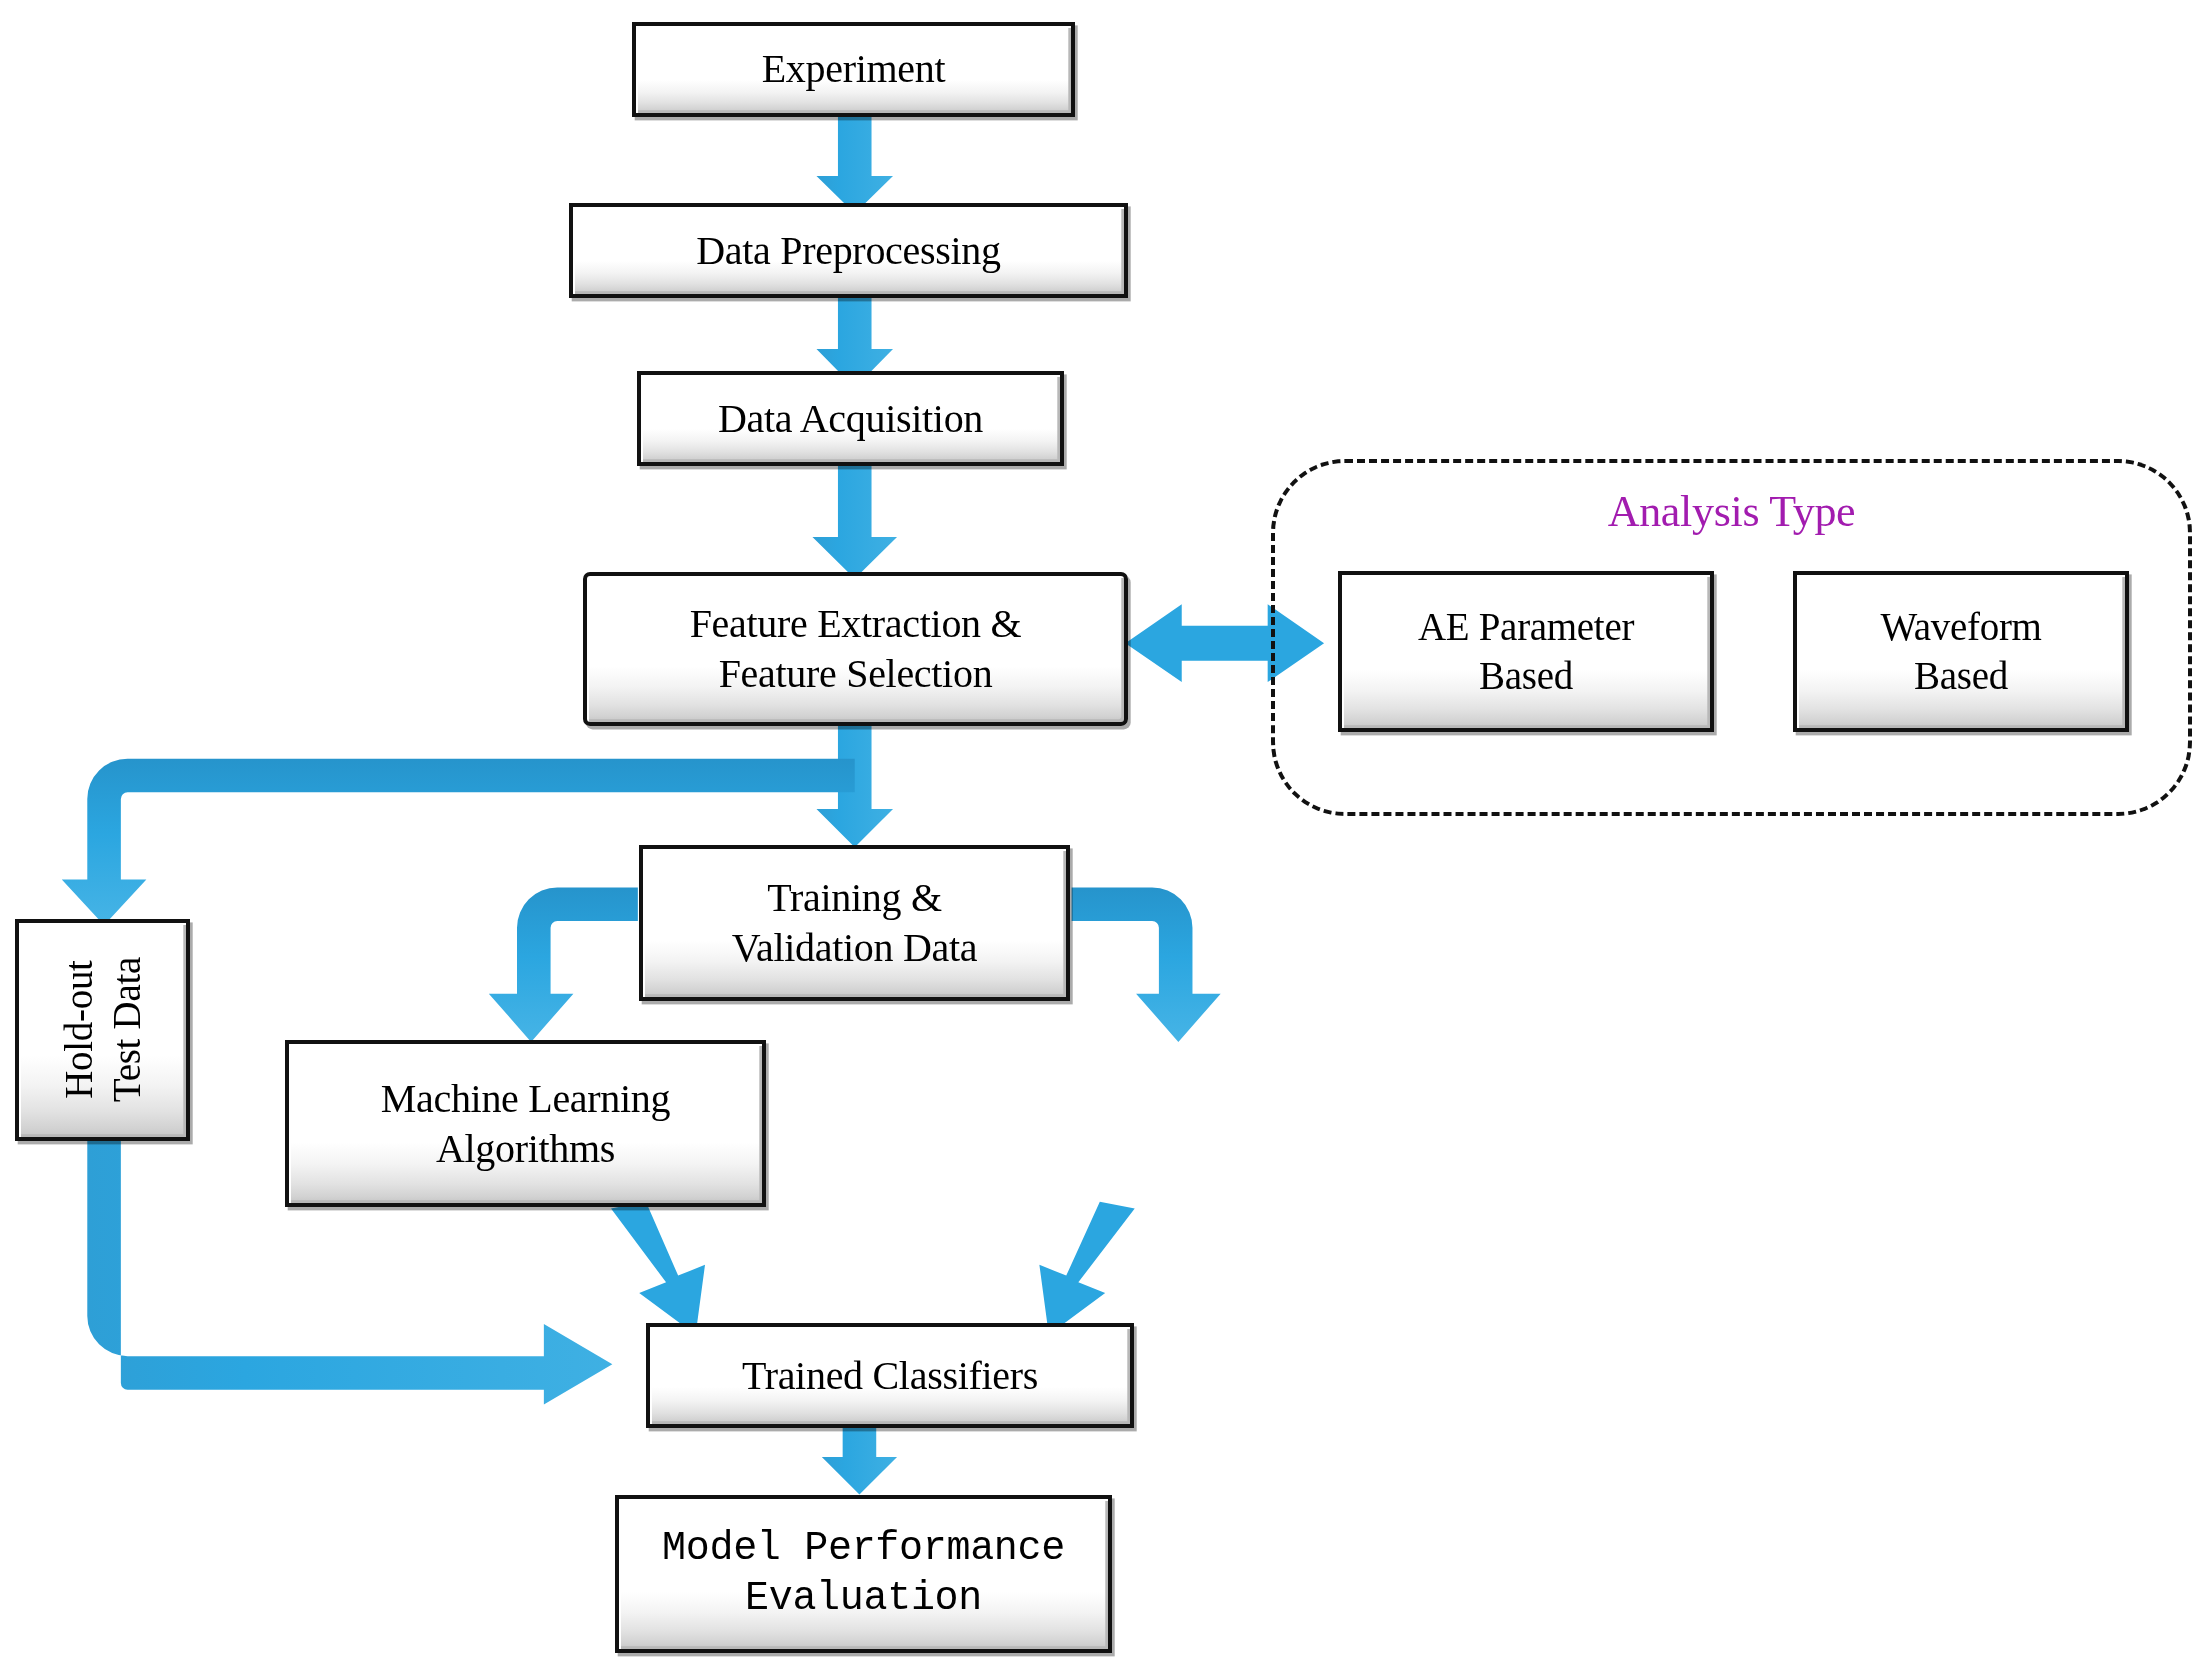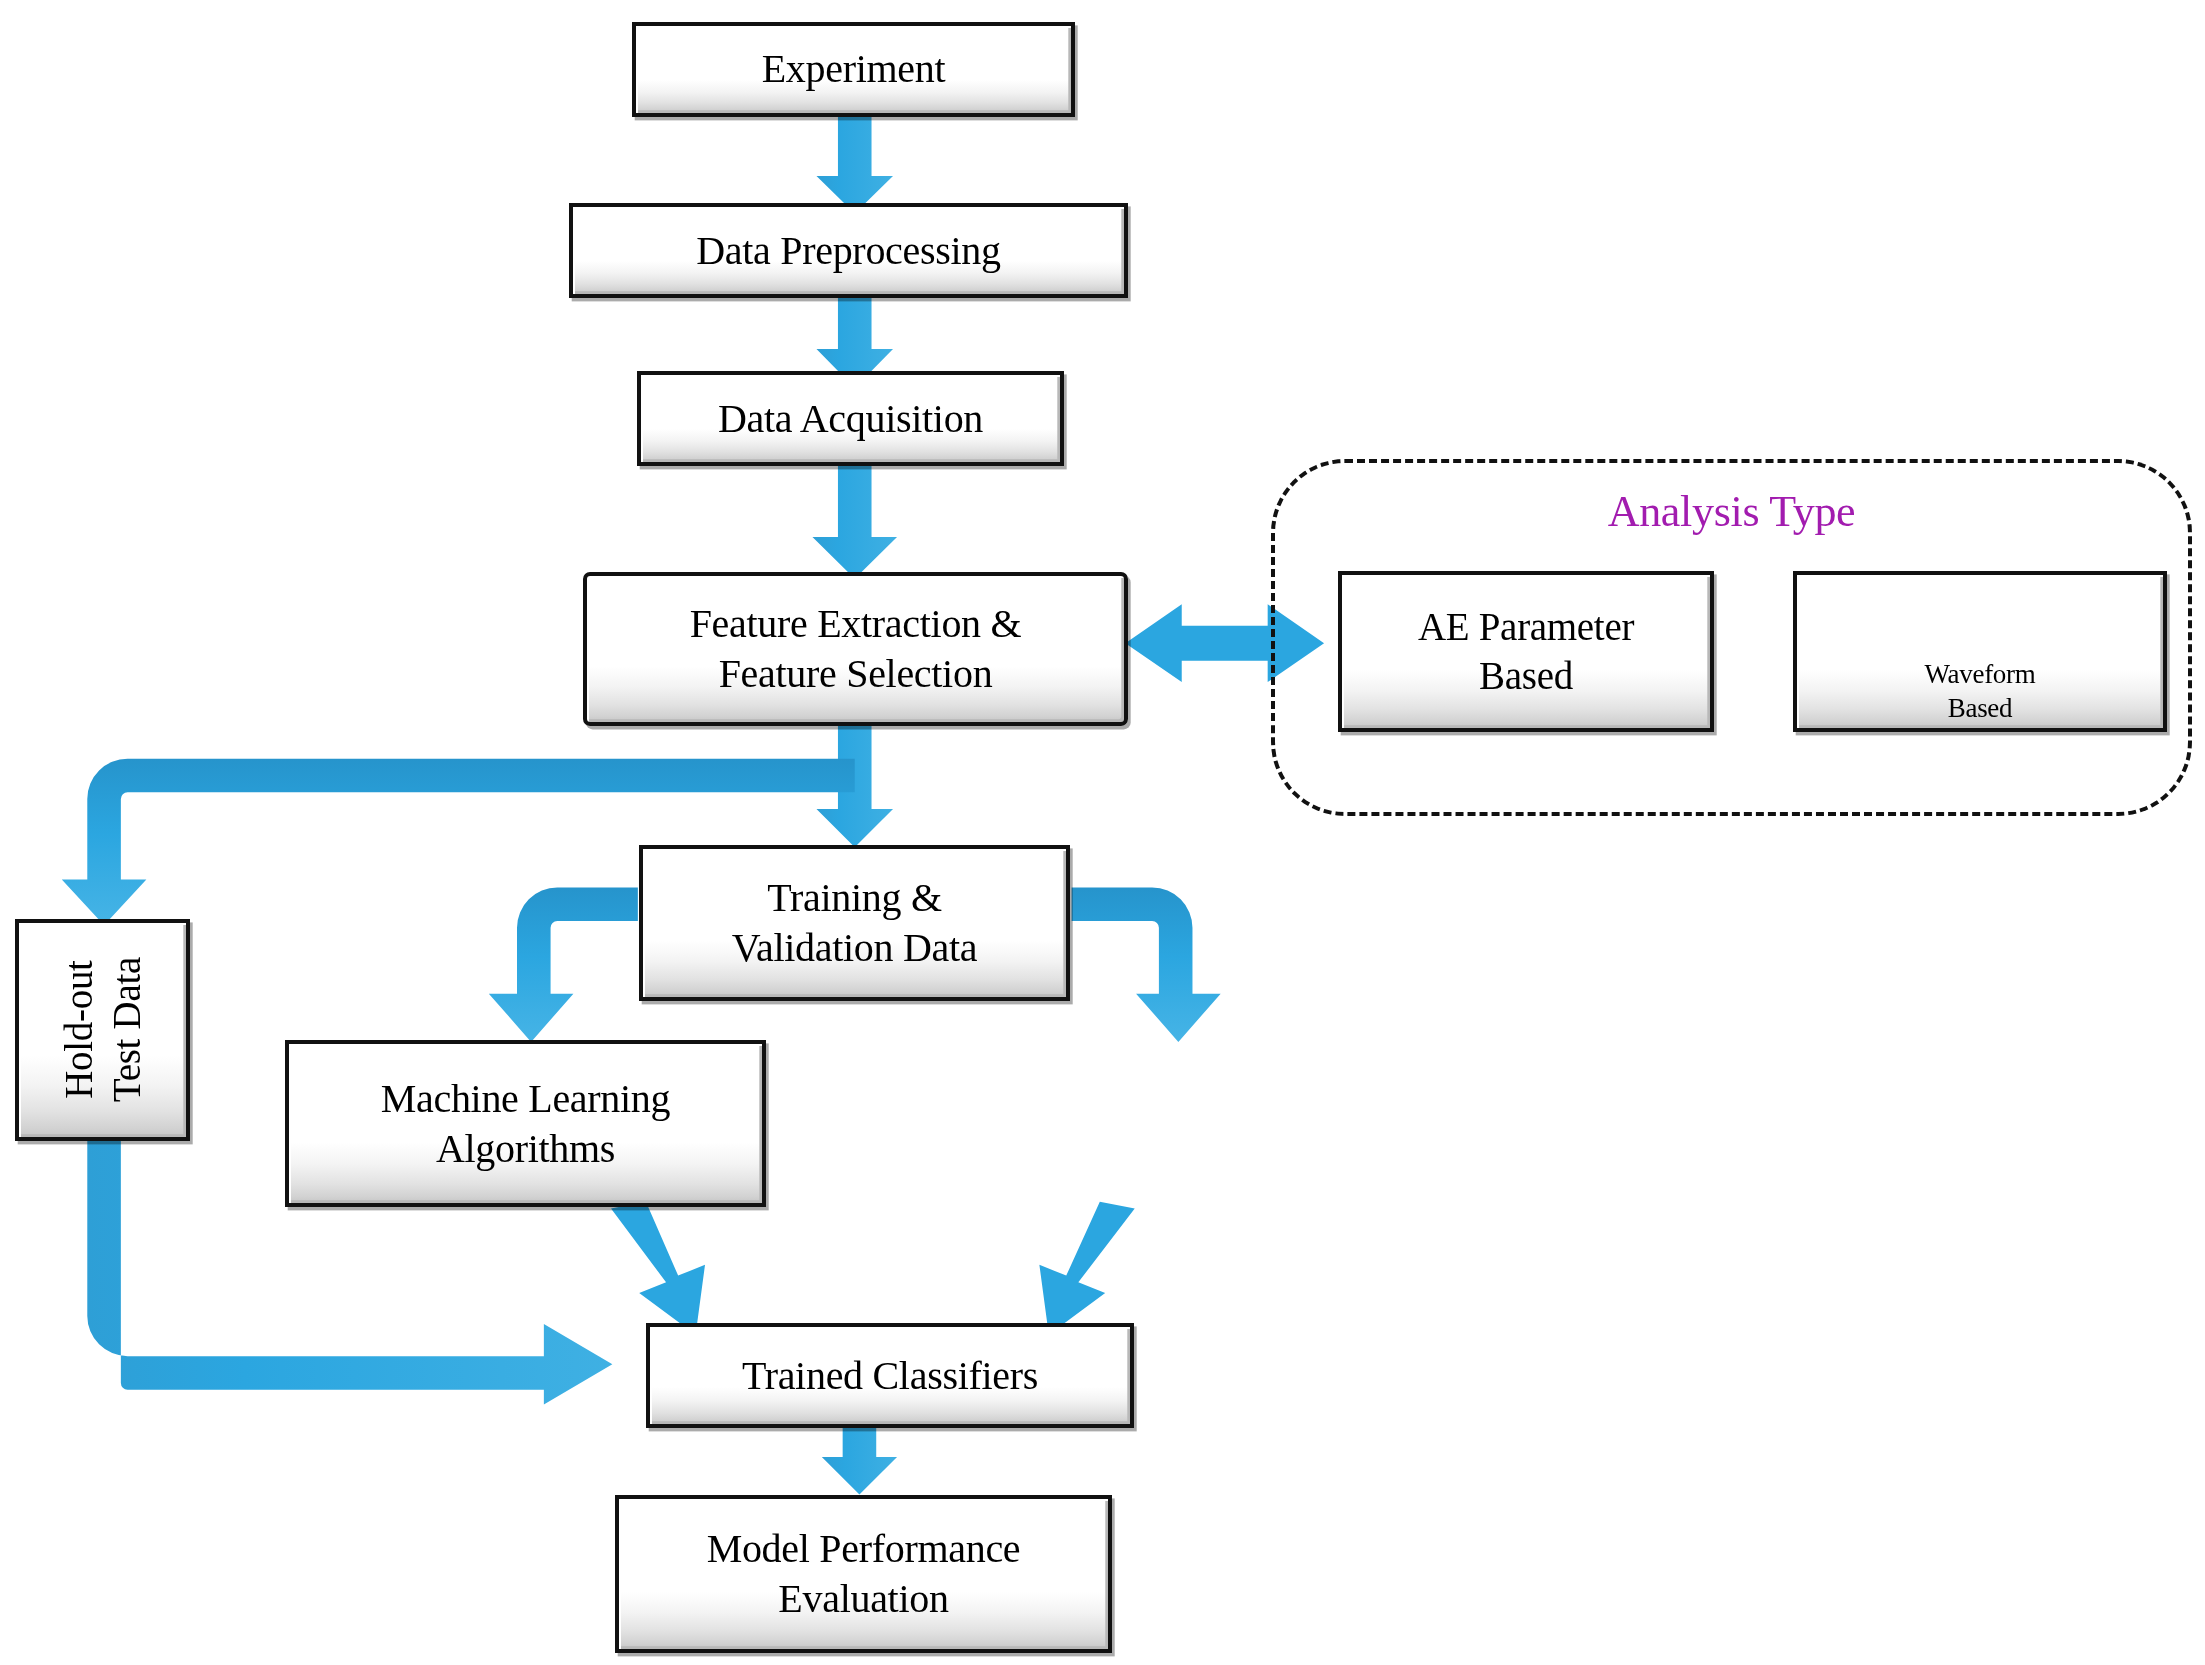--- a/index.html
+++ b/index.html
@@ -201,21 +201,21 @@
     <div id="analysis-group-title" style="top:23px;">Analysis Type</div>
   </div>
 
   <div class="node" style="left:1338px; top:571px; width:376px; height:161px; font-size:39px;">
     <span class="label">
       <span>AE Parameter</span>
       <span class="l2">Based</span>
     </span>
   </div>
 
-  <div class="node" style="left:1793px; top:571px; width:374px; height:161px; font-size:27px;align-items:flex-end;">
+  <div class="node" style="left:1793px; top:571px; width:336px; height:161px; font-size:39px;">
     <span class="label">
       <span>Waveform</span>
       <span class="l2">Based</span>
     </span>
   </div>
 
   <div class="node" style="left:632px; top:21.5px; width:443px; height:95px;">
     <span class="label">Experiment</span>
   </div>
 
@@ -253,21 +253,21 @@
       <span>Machine Learning</span>
       <span class="l2">Algorithms</span>
     </span>
   </div>
 
 
   <div class="node" style="left:618px; top:1323px; width:488px; height:105px;margin-left:28px;">
     <span class="label">Trained Classifiers</span>
   </div>
 
-  <div class="node" style="left:615px; top:1495px; width:497px; height:158px;">
+  <div class="node" style="left:615px; top:1495px; width:497px; height:158px;font-family:Liberation Mono, monospace;">
     <span class="label">
       <span>Model Performance</span>
       <span class="l2">Evaluation</span>
     </span>
   </div>
 
 </div>
 
 
 </body></html>

